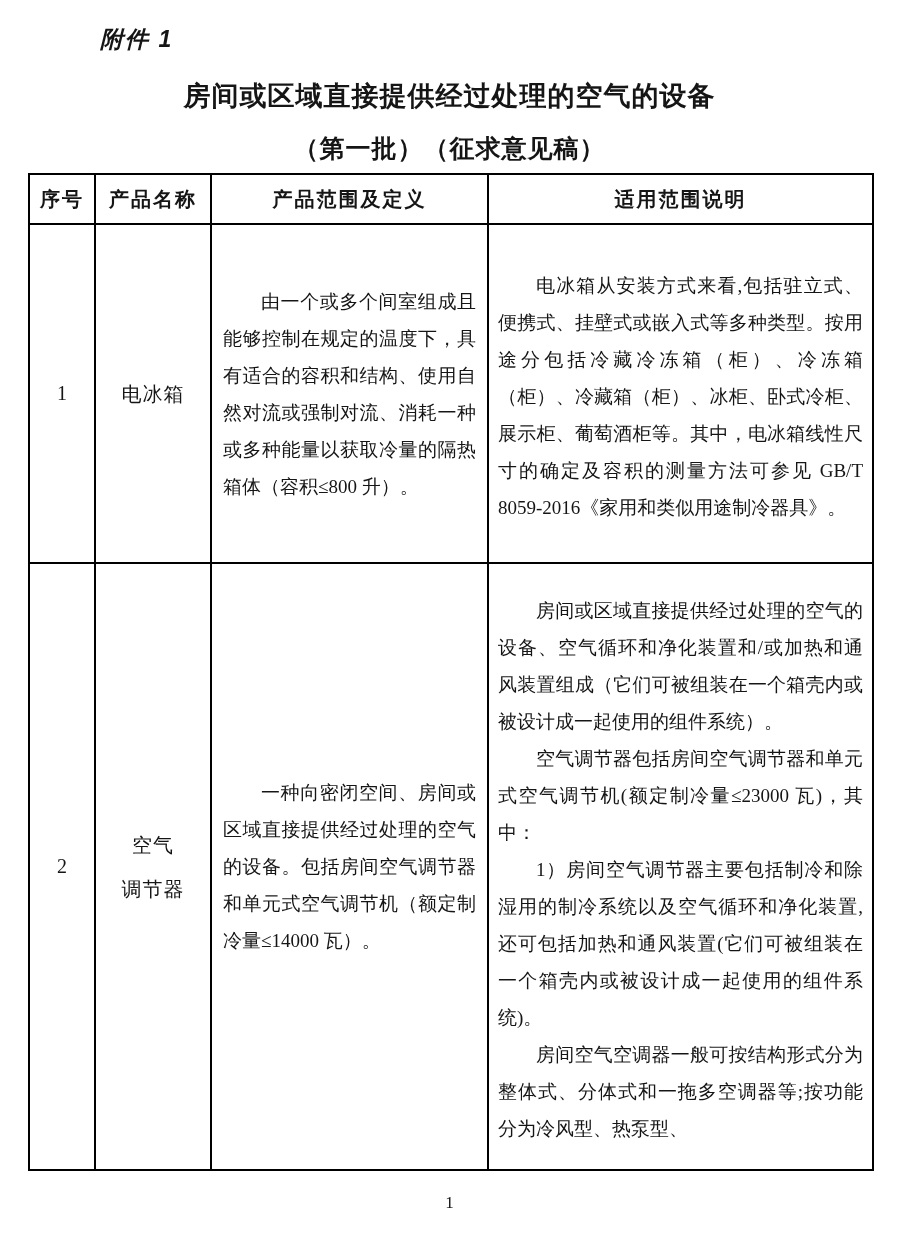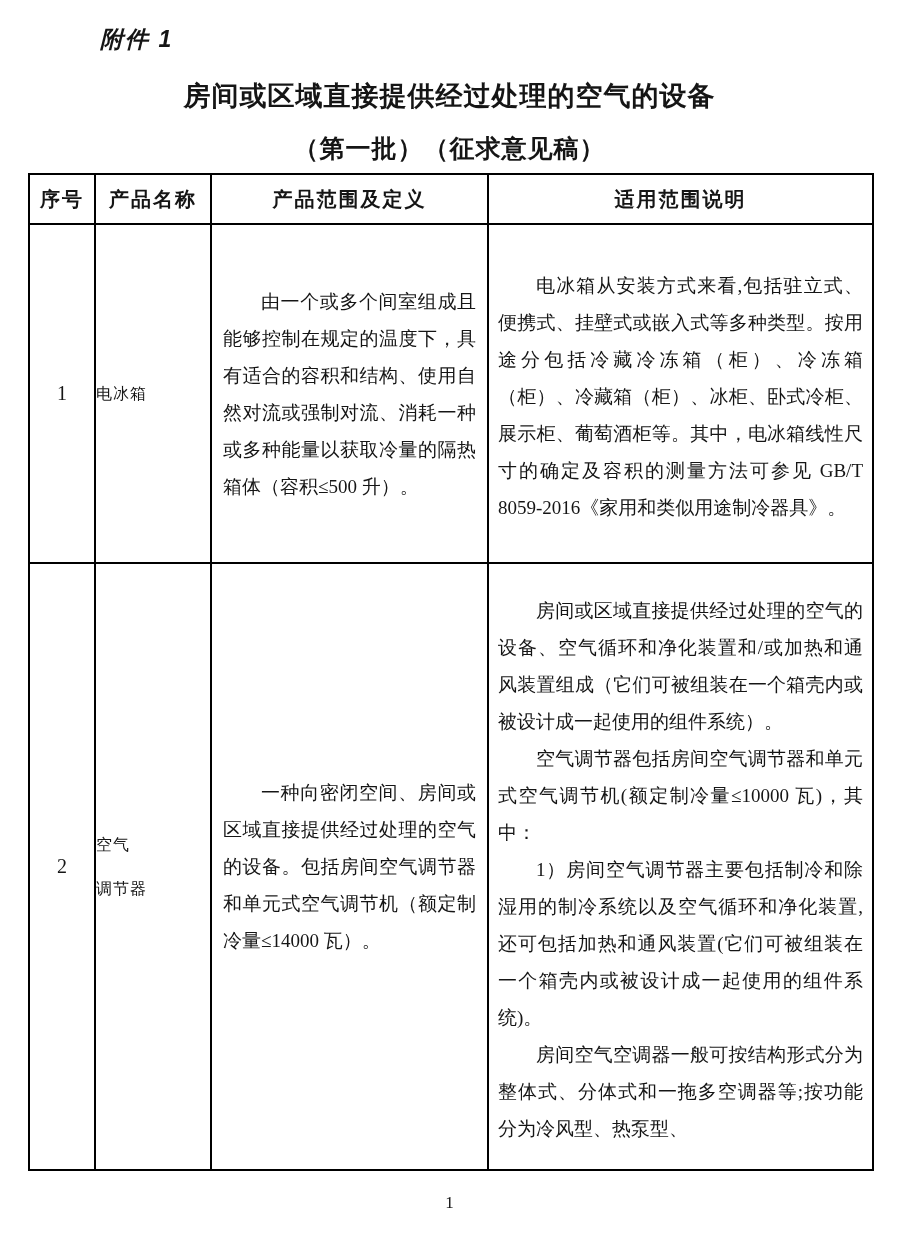--- a/index.html
+++ b/index.html
@@ -70,21 +70,22 @@
     font-weight: 700;
     font-size: 20px;
     text-align: center;
     letter-spacing: 2px;
   }
   td.cell-index {
     text-align: center;
     font-size: 20px;
   }
   td.cell-name {
-    font-size: 16px;
+    text-align: center;
+    font-size: 20px;
     letter-spacing: 1px;
   }
   td.cell-name .name-line { line-height: 44px; }
   td.cell-def { vertical-align: middle; }
   td.cell-def .inner { padding: 0 11px; }
   td.cell-scope { vertical-align: top; }
   td.cell-scope .inner { padding: 5px 9px 0 9px; }
   .para {
     margin: 0;
     font-size: 19px;
@@ -131,21 +132,21 @@
       </tr>
     </thead>
     <tbody>
       <tr class="row-1">
         <td class="cell-index">1</td>
         <td class="cell-name">
           <div class="name-line">电冰箱</div>
         </td>
         <td class="cell-def">
           <div class="inner">
-            <p class="para">由一个或多个间室组成且能够控制在规定的温度下，具有适合的容积和结构、使用自然对流或强制对流、消耗一种或多种能量以获取冷量的隔热箱体（容积≤500 升）。</p>
+            <p class="para">由一个或多个间室组成且能够控制在规定的温度下，具有适合的容积和结构、使用自然对流或强制对流、消耗一种或多种能量以获取冷量的隔热箱体（容积≤800 升）。</p>
           </div>
         </td>
         <td class="cell-scope">
           <div class="inner">
             <p class="para">电冰箱从安装方式来看,包括驻立式、便携式、挂壁式或嵌入式等多种类型。按用途分包括冷藏冷冻箱（柜）、冷冻箱（柜）、冷藏箱（柜）、冰柜、卧式冷柜、展示柜、葡萄酒柜等。其中，电冰箱线性尺寸的确定及容积的测量方法可参见 GB/T 8059-2016《家用和类似用途制冷器具》。</p>
           </div>
         </td>
       </tr>
       <tr class="row-2">
         <td class="cell-index">2</td>
@@ -154,21 +155,21 @@
           <div class="name-line">调节器</div>
         </td>
         <td class="cell-def">
           <div class="inner">
             <p class="para">一种向密闭空间、房间或区域直接提供经过处理的空气的设备。包括房间空气调节器和单元式空气调节机（额定制冷量≤14000 瓦）。</p>
           </div>
         </td>
         <td class="cell-scope">
           <div class="inner">
             <p class="para">房间或区域直接提供经过处理的空气的设备、空气循环和净化装置和/或加热和通风装置组成（它们可被组装在一个箱壳内或被设计成一起使用的组件系统）。</p>
-            <p class="para">空气调节器包括房间空气调节器和单元式空气调节机(额定制冷量≤10000 瓦)，其中：</p>
+            <p class="para">空气调节器包括房间空气调节器和单元式空气调节机(额定制冷量≤23000 瓦)，其中：</p>
             <p class="para">1）房间空气调节器主要包括制冷和除湿用的制冷系统以及空气循环和净化装置,还可包括加热和通风装置(它们可被组装在一个箱壳内或被设计成一起使用的组件系统)。</p>
             <p class="para">房间空气空调器一般可按结构形式分为整体式、分体式和一拖多空调器等;按功能分为冷风型、热泵型、</p>
           </div>
         </td>
       </tr>
     </tbody>
   </table>
 
   <div class="page-number">1</div>
 

